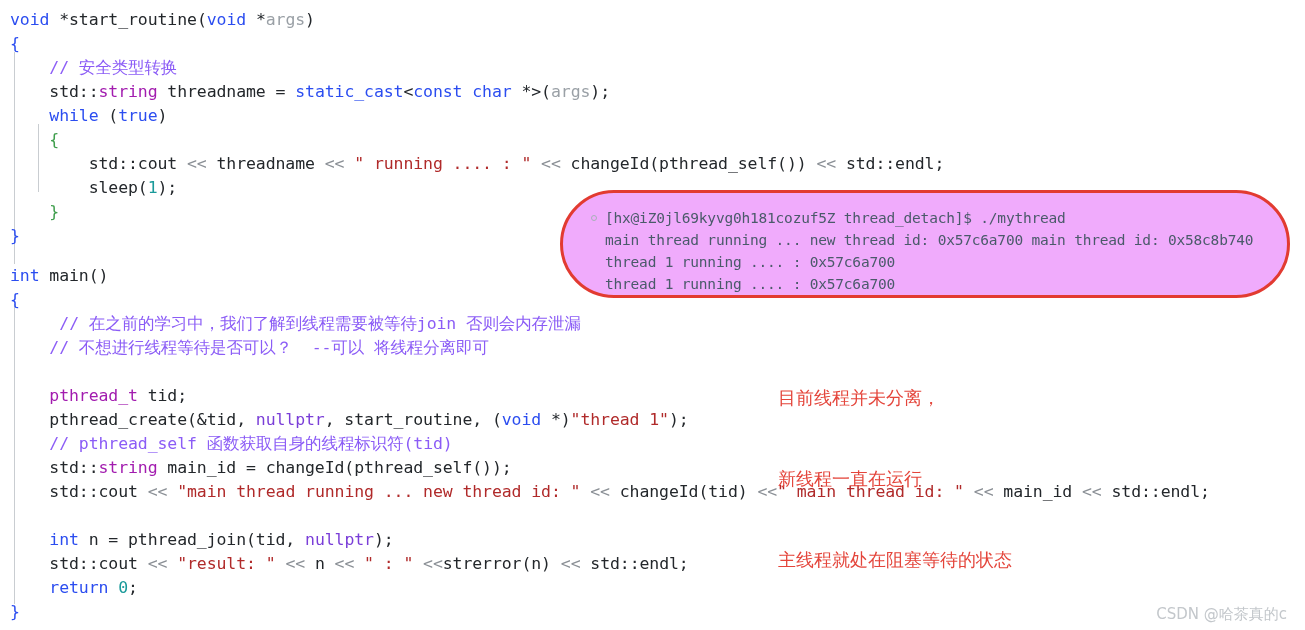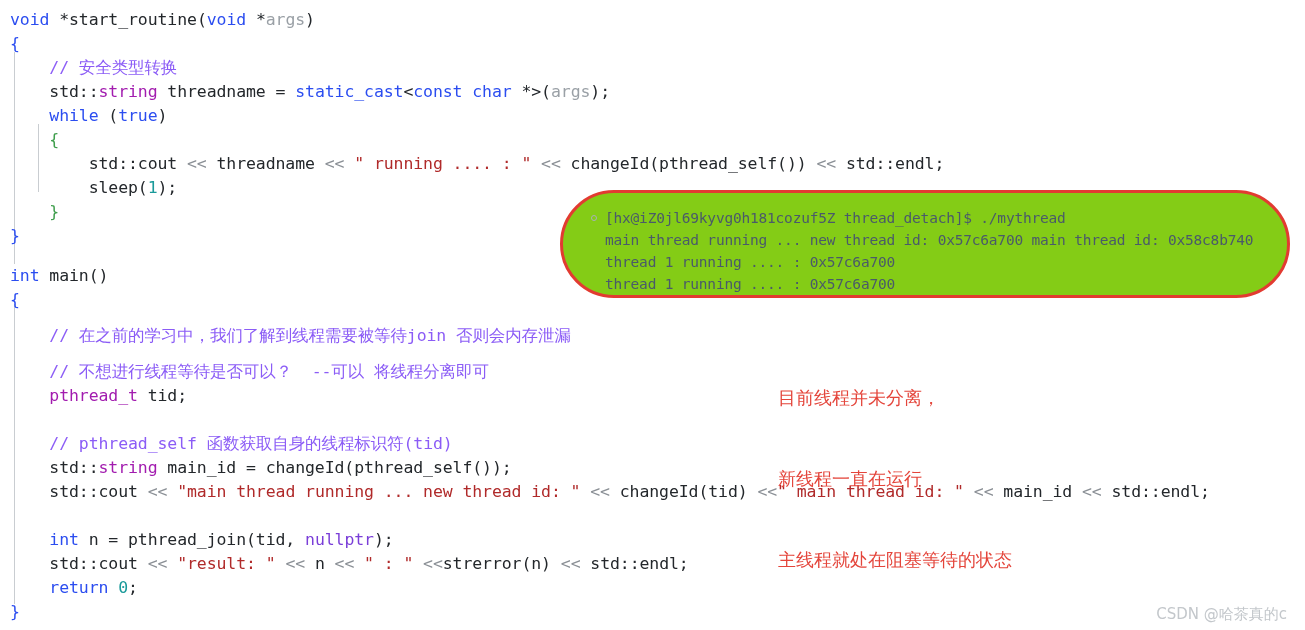--- a/index.html
+++ b/index.html
@@ -60,21 +60,21 @@
 
   
   #terminal-callout {
     position: absolute;
     left: 560px;
     top: 190px;
     width: 730px;
     height: 108px;
     border: 3px solid #e23b31;
     border-radius: 54px / 54px;
-    background: #84cc16;
+    background: #f0abfc;
     box-sizing: border-box;
   }
   #terminal-output {
     position: absolute;
     left: 28px;
     top: 14px;
     width: 690px;
   }
   .term-line {
     white-space: pre;
@@ -148,26 +148,27 @@
   <div class="code-line" style="top:176px; left:10px;"><span class="pl">        sleep(</span><span class="num">1</span><span class="pl">);</span></div>
 
   <div class="code-line" style="top:200px; left:10px;"><span class="pl">    </span><span class="brc-g">}</span></div>
 
   <div class="code-line" style="top:224px; left:10px;"><span class="brc-b">}</span></div>
 
   <div class="code-line" style="top:264px; left:10px;"><span class="kw">int</span> <span class="fn">main</span><span class="pl">(</span><span class="pl">)</span></div>
 
   <div class="code-line" style="top:288px; left:10px;"><span class="brc-b">{</span></div>
 
-  <div class="code-line" style="top:312px; left:10px;margin-top:12px;"><span class="cmt">    // 在之前的学习中，我们了解到线程需要被等待join 否则会内存泄漏</span></div>
+  <div class="code-line" style="top:312px; left:20px;"><span class="cmt">    // 在之前的学习中，我们了解到线程需要被等待join 否则会内存泄漏</span></div>
 
-  <div class="code-line" style="top:336px; left:10px;margin-top:24px;"><span class="cmt">    // 不想进行线程等待是否可以？  --可以 将线程分离即可</span></div>
+  <div class="code-line" style="top:336px; left:10px;"><span class="cmt">    // 不想进行线程等待是否可以？  --可以 将线程分离即可</span></div>
 
   <div class="code-line" style="top:384px; left:10px;"><span class="pl">    </span><span class="typ">pthread_t</span><span class="pl"> tid;</span></div>
 
+  <div class="code-line" style="top:408px; left:10px;"><span class="pl">    pthread_create(&amp;tid, </span><span class="kw2">nullptr</span><span class="pl">, start_routine, (</span><span class="kw">void</span> <span class="pl">*)</span><span class="str">"thread 1"</span><span class="pl">);</span></div>
 
   <div class="code-line" style="top:432px; left:10px;"><span class="cmt">    // pthread_self 函数获取自身的线程标识符(tid)</span></div>
 
   <div class="code-line" style="top:456px; left:10px;"><span class="pl">    std::</span><span class="typ">string</span><span class="pl"> main_id = changeId(pthread_self());</span></div>
 
   <div class="code-line" style="top:480px; left:10px;"><span class="pl">    std::cout </span><span class="op">&lt;&lt;</span> <span class="str">"main thread running ... new thread id: "</span> <span class="op">&lt;&lt;</span><span class="pl"> changeId(tid) </span><span class="op">&lt;&lt;</span><span class="str">" main thread id: "</span> <span class="op">&lt;&lt;</span><span class="pl"> main_id </span><span class="op">&lt;&lt;</span><span class="pl"> std::endl;</span></div>
 
   <div class="code-line" style="top:528px; left:10px;"><span class="pl">    </span><span class="kw">int</span><span class="pl"> n = pthread_join(tid, </span><span class="kw2">nullptr</span><span class="pl">);</span></div>
 
   <div class="code-line" style="top:552px; left:10px;"><span class="pl">    std::cout </span><span class="op">&lt;&lt;</span> <span class="str">"result: "</span> <span class="op">&lt;&lt;</span><span class="pl"> n </span><span class="op">&lt;&lt;</span> <span class="str">" : "</span> <span class="op">&lt;&lt;</span><span class="pl">strerror(n) </span><span class="op">&lt;&lt;</span><span class="pl"> std::endl;</span></div>

